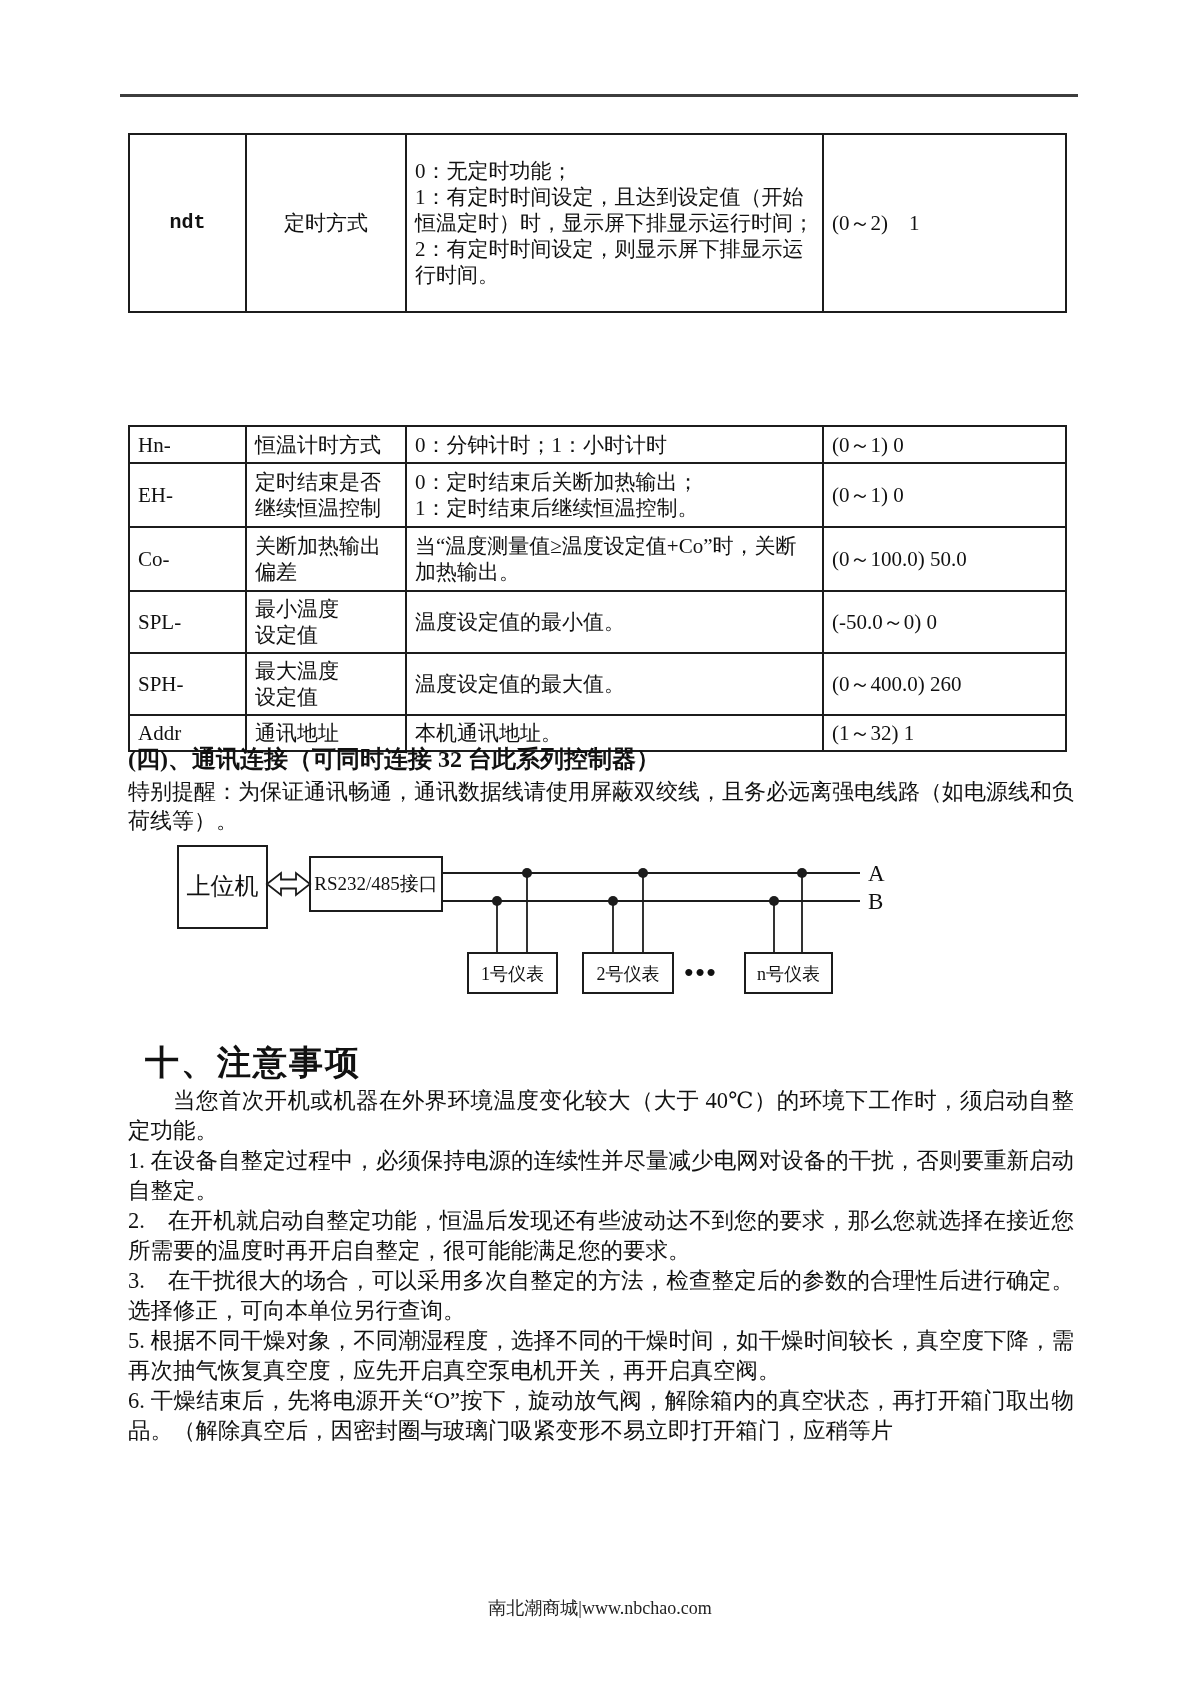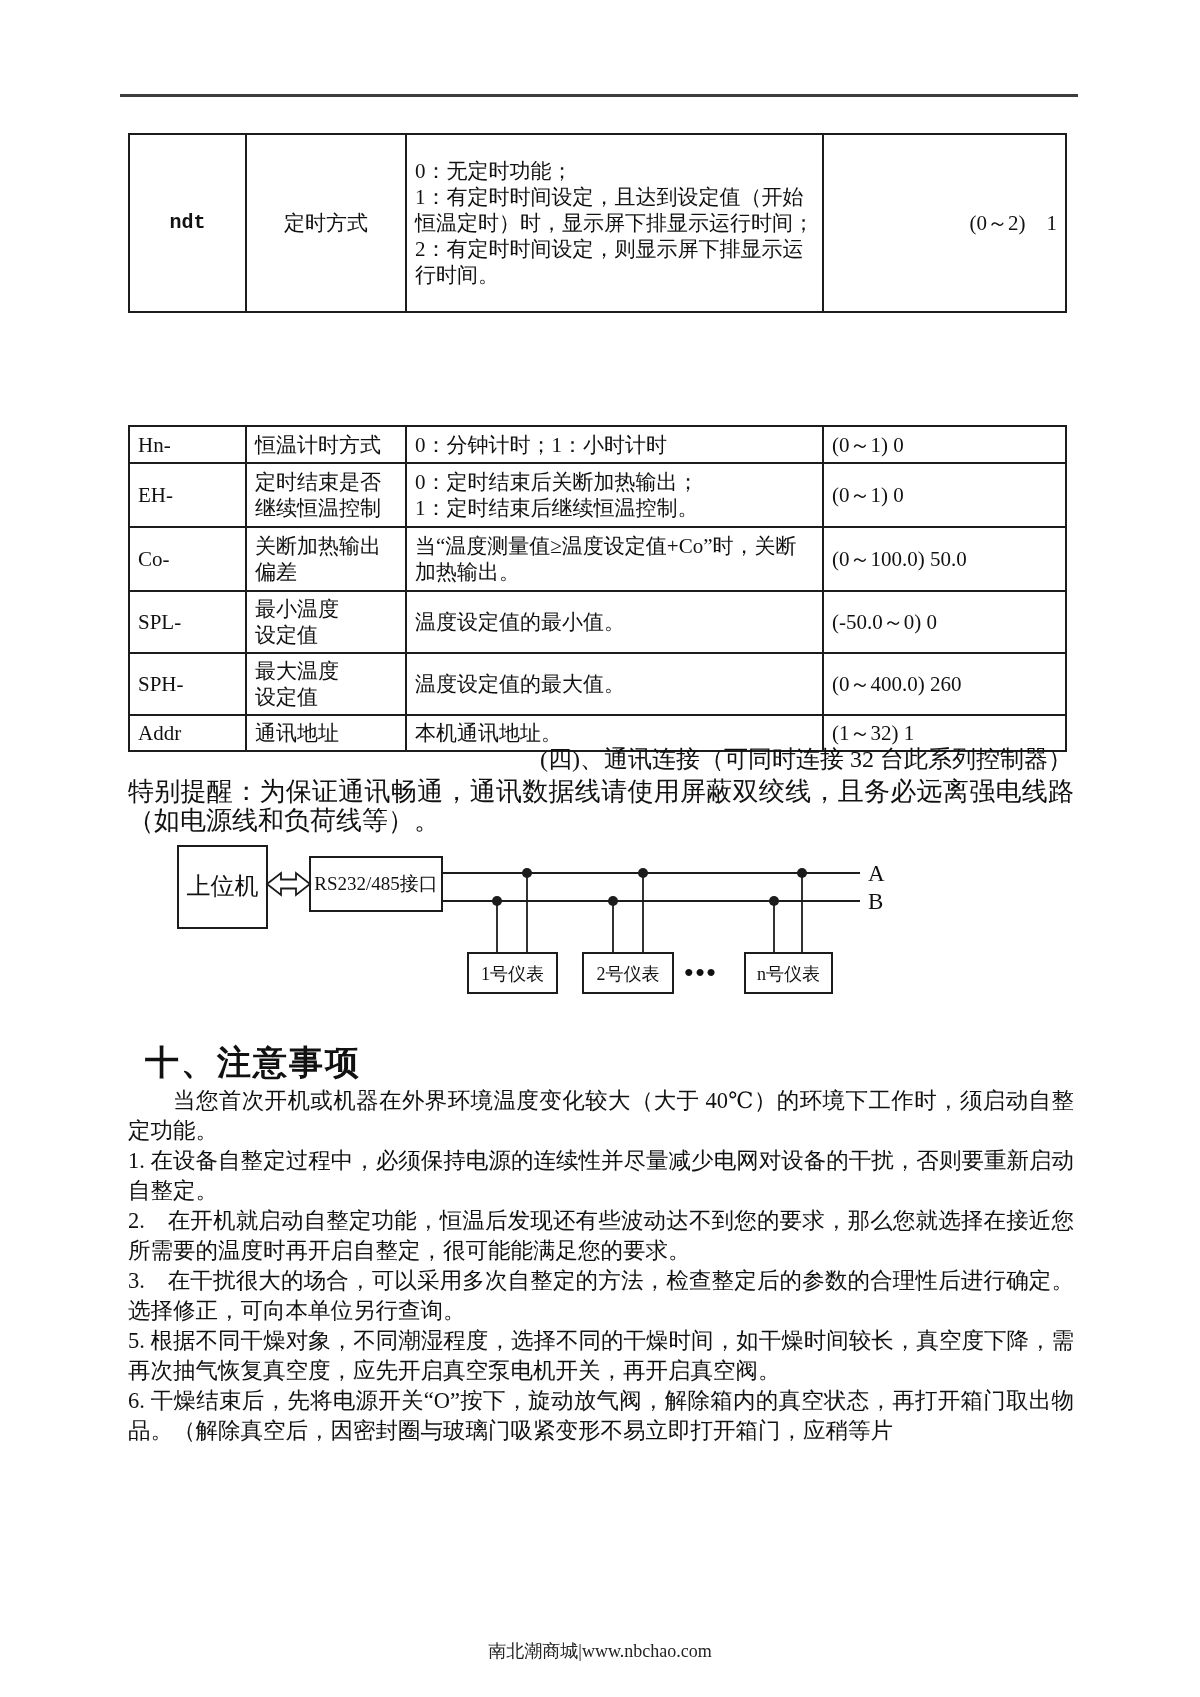--- a/index.html
+++ b/index.html
@@ -33,51 +33,51 @@
   td.code{font-size:21px;padding-left:10px;}
   .t1 td.code{
     text-align:center;
     font-family:"Liberation Mono","DejaVu Sans Mono",monospace;
     font-weight:bold;font-size:20px;margin-left:36px;
   }
   td.pname{padding-left:12px;}
   .t1 td.pname{text-align:center;}
   td.pdesc{padding-left:12px;white-space:pre-line;}
   td.prange{padding-left:12px;}
-  .t1 td.prange{text-align:right;}
+  .t1 td.prange{text-align:left;}
   .multiline{white-space:pre-line;}
 
   .comm-heading{
     left:128px;top:743px;width:944px;
-    font-size:24px;font-weight:normal;text-align:right;
+    font-size:24px;font-weight:bold;
   }
   .comm-note{
     left:128px;top:777px;width:946px;
-    font-size:26px;line-height:29px;
+    font-size:22px;line-height:29px;
     text-align:justify;
   }
   .diagram{left:128px;top:840px;}
   .diagram text{fill:#111;font-family:"Liberation Serif","DejaVu Serif",serif;}
 
   .notes-heading{
     left:145px;top:1040px;
     font-size:34px;font-weight:bold;letter-spacing:2px;
   }
   .notes-body{
     left:128px;top:1086px;width:946px;
     font-size:22.5px;line-height:30px;
     text-align:justify;
   }
   .notes-body p{margin:0;}
   .notes-body p.indent{text-indent:2em;}
 
   .footer{
     left:0;top:1596px;width:1200px;
     text-align:center;
-    font-size:18px;color:#222;margin-top:43px;
+    font-size:18px;color:#222;
   }
 </style>
 </head>
 <body>
 
 <div class="page">
 
   <div class="abs top-rule"></div>
 
   <table class="abs ptable t1">

